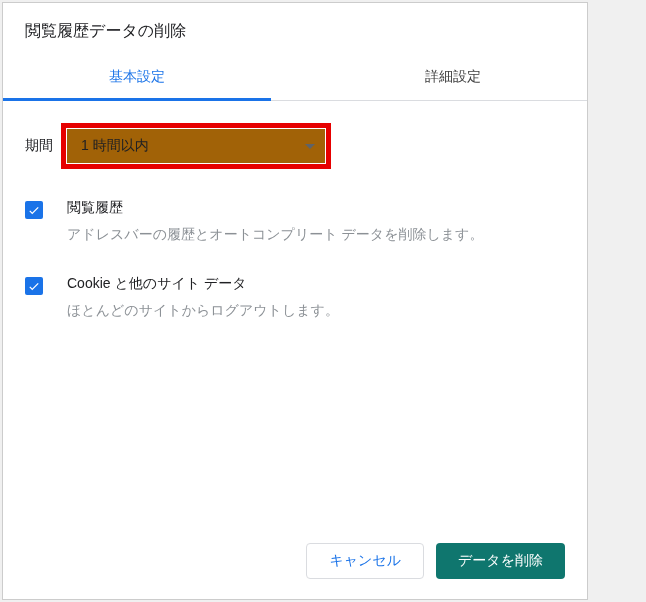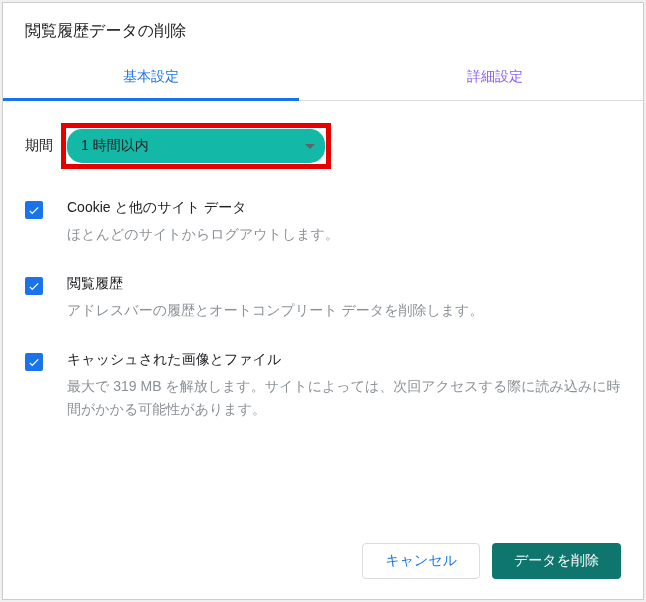--- a/index.html
+++ b/index.html
@@ -5,21 +5,21 @@
   * { box-sizing: border-box; margin: 0; padding: 0; }
   body {
     font-family: "Yu Gothic", "Meiryo", "Hiragino Kaku Gothic Pro", sans-serif;
     background: #f0f0f0;
     width: 646px;
     height: 602px;
     overflow: hidden;
   }
   .dialog {
     background: #fff;
-    width: 642px;
+    width: 586px;
     height: 598px;
     margin: 2px;
     display: flex;
     flex-direction: column;
     border: 1px solid #ccc;
   }
   .title {
     font-size: 16px;
     color: #202124;
     padding: 18px 22px 14px 22px;
@@ -27,21 +27,21 @@
   .tabs {
     display: flex;
     border-bottom: 1px solid #dadce0;
     gap: 48px;
   }
   .tab {
     flex: 1;
     text-align: center;
     padding: 12px 0 14px 0;
     font-size: 14px;
-    color: #8b5cf6;
+    color: #404040;
     cursor: pointer;
     position: relative;
   }
   .tab.active {
     color: #1a73e8;
   }
   .tab.active::after {
     content: "";
     position: absolute;
     left: 0; right: 0; bottom: -1px;
@@ -62,29 +62,28 @@
     color: #202124;
     margin-right: 8px;
   }
   .highlight-box {
     border: 5px solid #e60000;
     padding: 1px;
   }
   .select {
     width: 258px;
     height: 34px;
-    background: #14b8a6;
+    background: #a16207;
     display: flex;
     align-items: center;
     justify-content: space-between;
     padding: 0 10px 0 14px;
     font-size: 14px;
     color: #202124;
     cursor: pointer;
-    border-radius: 15px;
   }
   .caret {
     width: 0; height: 0;
     border-left: 5px solid transparent;
     border-right: 5px solid transparent;
     border-top: 5px solid #5f6368;
   }
   .option-row {
     display: flex;
     align-items: flex-start;
@@ -169,48 +168,37 @@
       </div>
     </div>
 
     <div class="option-row">
       <div class="checkbox">
         <svg viewBox="0 0 24 24">
             <path fill="#fff" d="M9 16.2l-3.5-3.5L4 14.2 9 19.2 20 8.2l-1.5-1.5z"></path>
           </svg>
       </div>
       <div class="option-text">
-        <div class="option-title">Cookie と他のサイト データ</div>
-        <div class="option-desc">ほとんどのサイトからログアウトします。</div>
+        <div class="option-title">閲覧履歴</div>
+        <div class="option-desc">アドレスバーの履歴とオートコンプリート データを削除します。</div>
       </div>
     </div>
 
     <div class="option-row">
       <div class="checkbox">
         <svg viewBox="0 0 24 24">
             <path fill="#fff" d="M9 16.2l-3.5-3.5L4 14.2 9 19.2 20 8.2l-1.5-1.5z"></path>
           </svg>
       </div>
       <div class="option-text">
-        <div class="option-title">閲覧履歴</div>
-        <div class="option-desc">アドレスバーの履歴とオートコンプリート データを削除します。</div>
-      </div>
-    </div>
-
-    <div class="option-row">
-      <div class="checkbox">
-        <svg viewBox="0 0 24 24">
-            <path fill="#fff" d="M9 16.2l-3.5-3.5L4 14.2 9 19.2 20 8.2l-1.5-1.5z"></path>
-          </svg>
-      </div>
-      <div class="option-text">
-        <div class="option-title">キャッシュされた画像とファイル</div>
-        <div class="option-desc">最大で 319 MB を解放します。サイトによっては、次回アクセスする際に読み込みに時間がかかる可能性があります。</div>
-      </div>
-    </div>
+        <div class="option-title">Cookie と他のサイト データ</div>
+        <div class="option-desc">ほとんどのサイトからログアウトします。</div>
+      </div>
+    </div>
+
 
   </div>
 
   <div class="footer">
     <div class="btn btn-cancel">
       <span>キャンセル</span>
     </div>
     <div class="btn btn-primary">
       <span>データを削除</span>
     </div>

